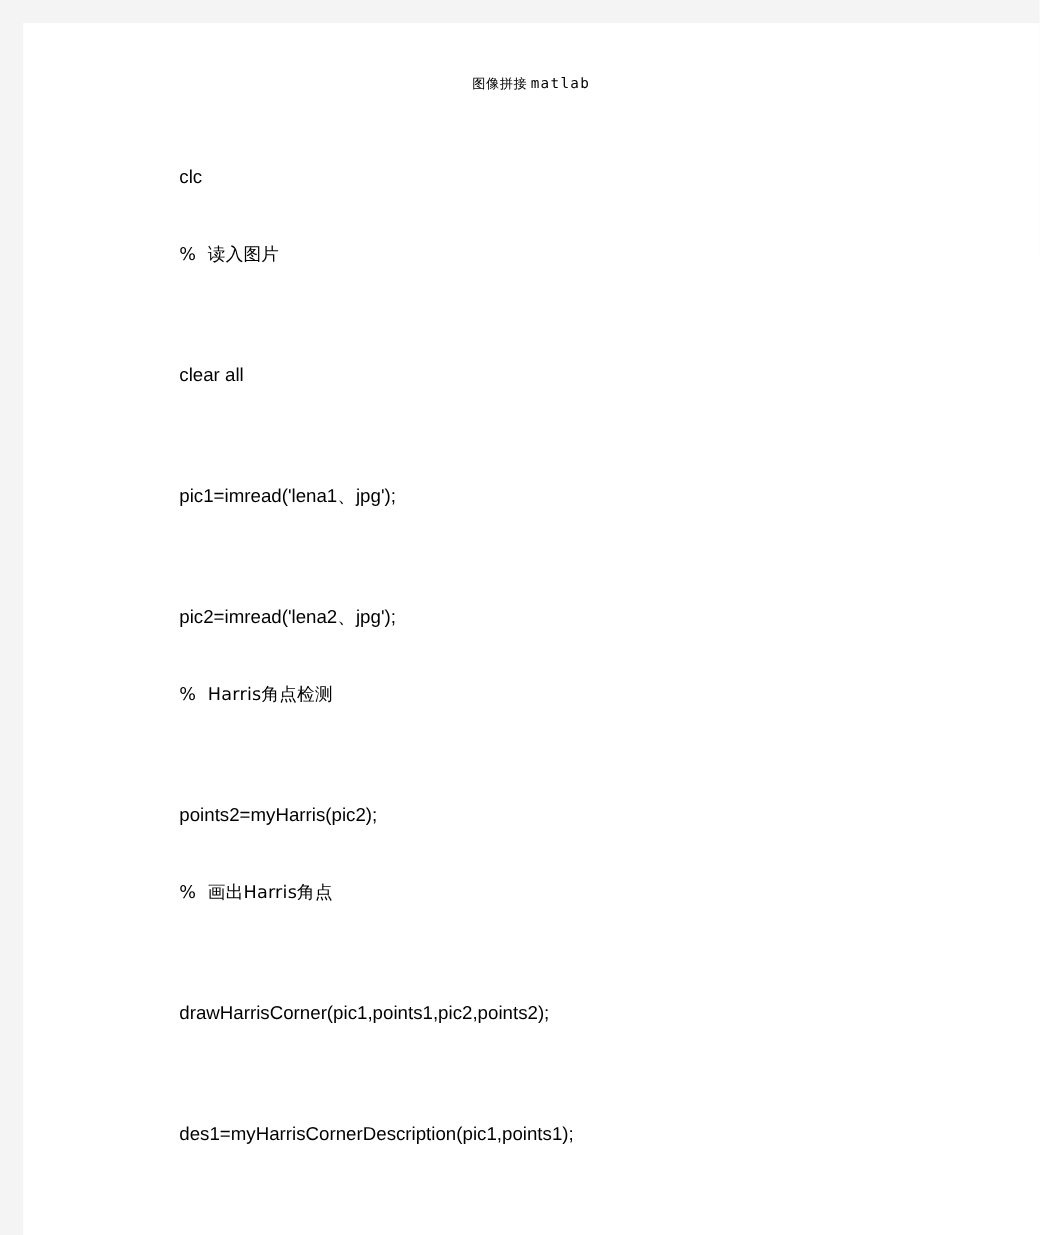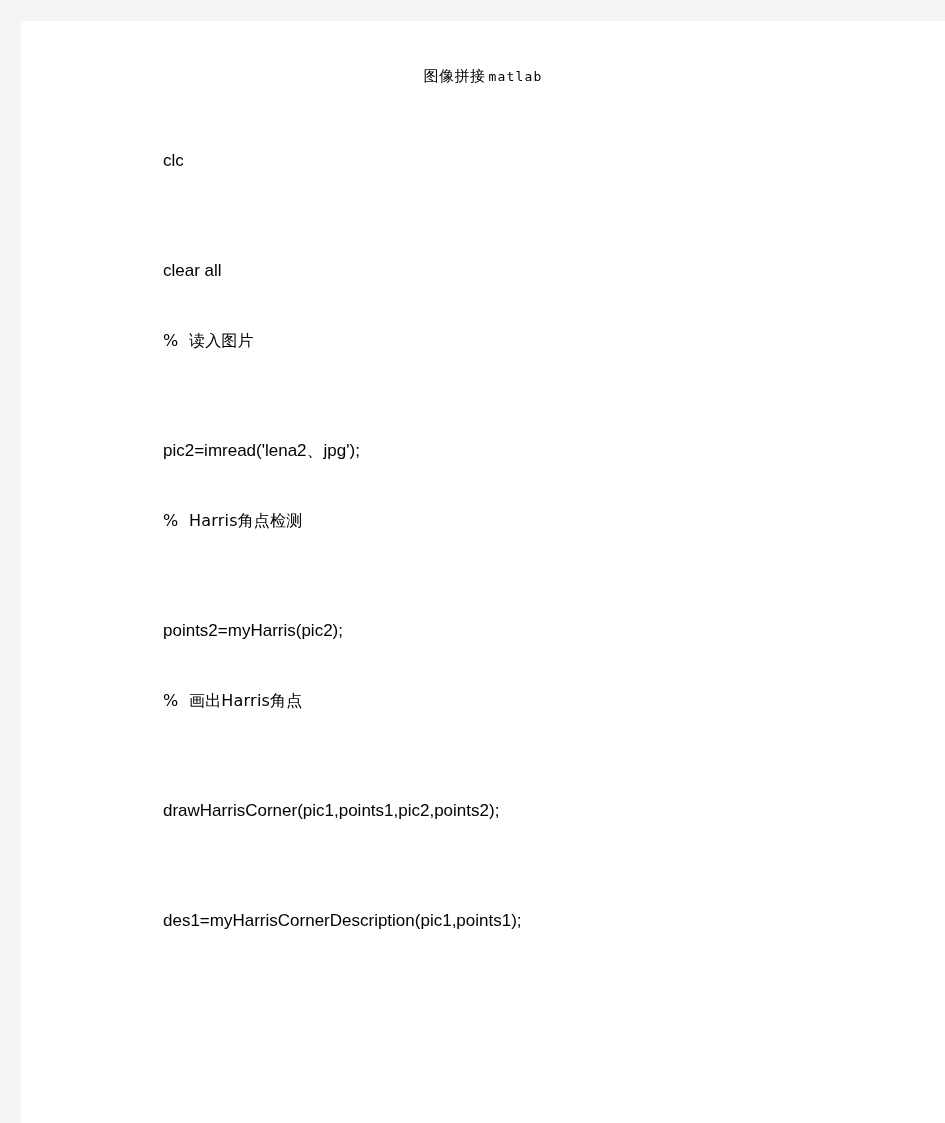--- a/index.html
+++ b/index.html
@@ -30,21 +30,21 @@
     position: absolute;
     left: 0;
     top: 46px;
     width: 924px;
     text-align: center;
     white-space: nowrap;
     color: #000000;
   }
   #doc-title .title-cjk {
     font-family: Liberation Serif, serif;
-    font-size: 15px;
+    font-size: 12px;
     letter-spacing: 0.5px;
   }
   #doc-title .title-latin {
     font-family: "DejaVu Sans Mono", monospace;
     font-size: 13px;
     letter-spacing: 1.2px;
     margin-left: 3px;
   }
 
   
@@ -77,22 +77,23 @@
 <body>
 
 <div id="page-sheet">
 
   <div id="doc-title">
     <span class="title-cjk">图像拼接</span><span class="title-latin">matlab</span>
   </div>
 
   <div id="code-body">
       <div class="code-line mixed">clc</div>
+      <div class="code-line comment">%  读入图片</div>
       <div class="code-line mixed">clear all</div>
-      <div class="code-line comment">%  读入图片</div>
+      <div class="code-line mixed">pic1=imread('lena1、jpg');</div>
       <div class="code-line mixed">pic2=imread('lena2、jpg');</div>
       <div class="code-line comment">%  Harris角点检测</div>
       <div class="code-line mixed">points2=myHarris(pic2);</div>
       <div class="code-line comment">%  画出Harris角点</div>
       <div class="code-line mixed">drawHarrisCorner(pic1,points1,pic2,points2);</div>
       <div class="code-line mixed">des1=myHarrisCornerDescription(pic1,points1);</div>
     </div>
 
 </div>
 

